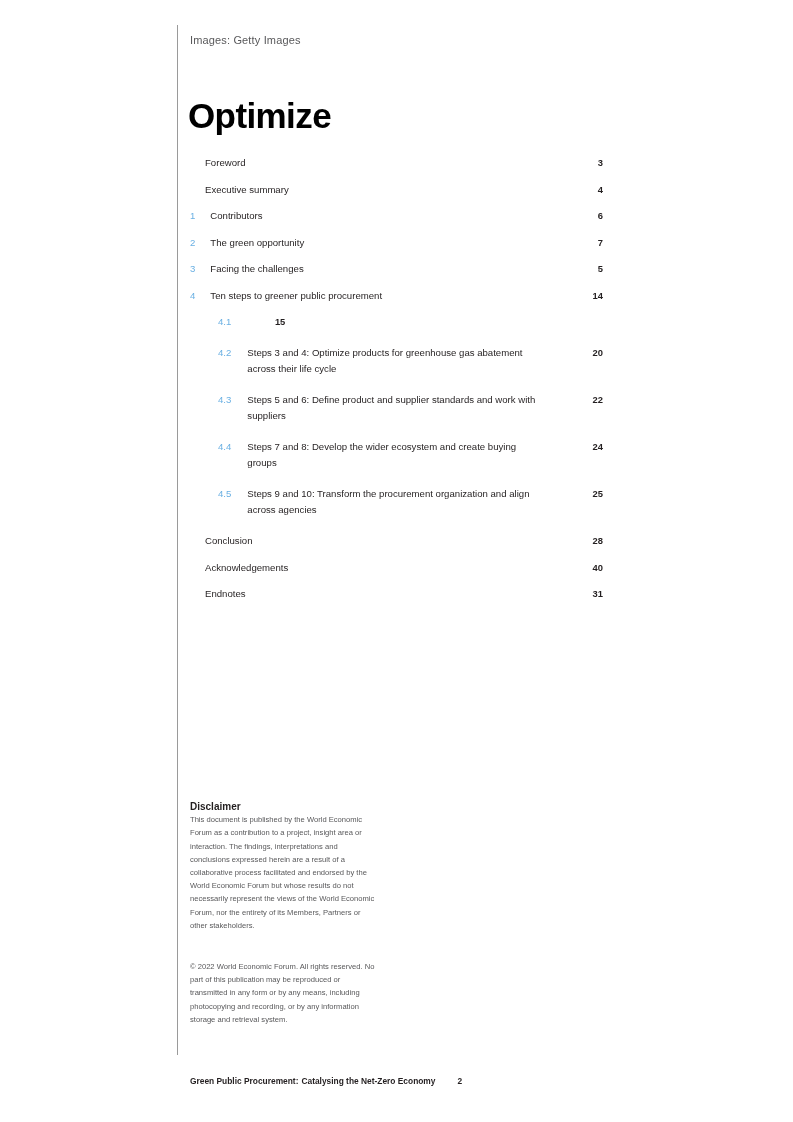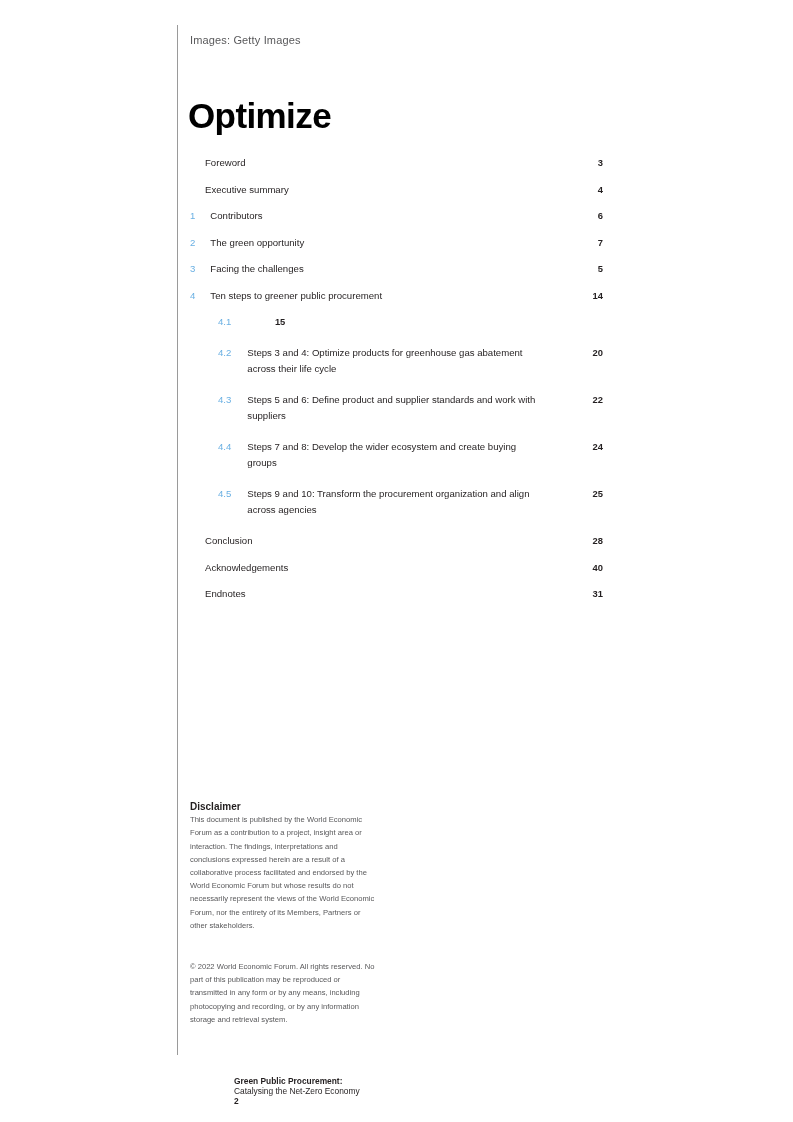--- a/index.html
+++ b/index.html
@@ -130,27 +130,26 @@
   .footer {
     position: absolute;
     left: 190px;
     right: 50px;
     top: 1076px;
     display: flex;
     justify-content: flex-start;
     align-items: baseline;
     font-size: 8.4px;
     color: #231f20;
-    flex-direction: column;
   }
   .footer-title-strong {
     font-weight: bold;
     margin-right: 3px;
   }
-  .footer-title-rest { font-weight: normal; margin-left: 44px; }
+  .footer-title-rest { font-weight: bold; }
   .footer-pagenum {
     font-weight: bold;
     margin-left: 22px;
   }
 </style>
 </head>
 <body>
 
 <div class="page">
 

